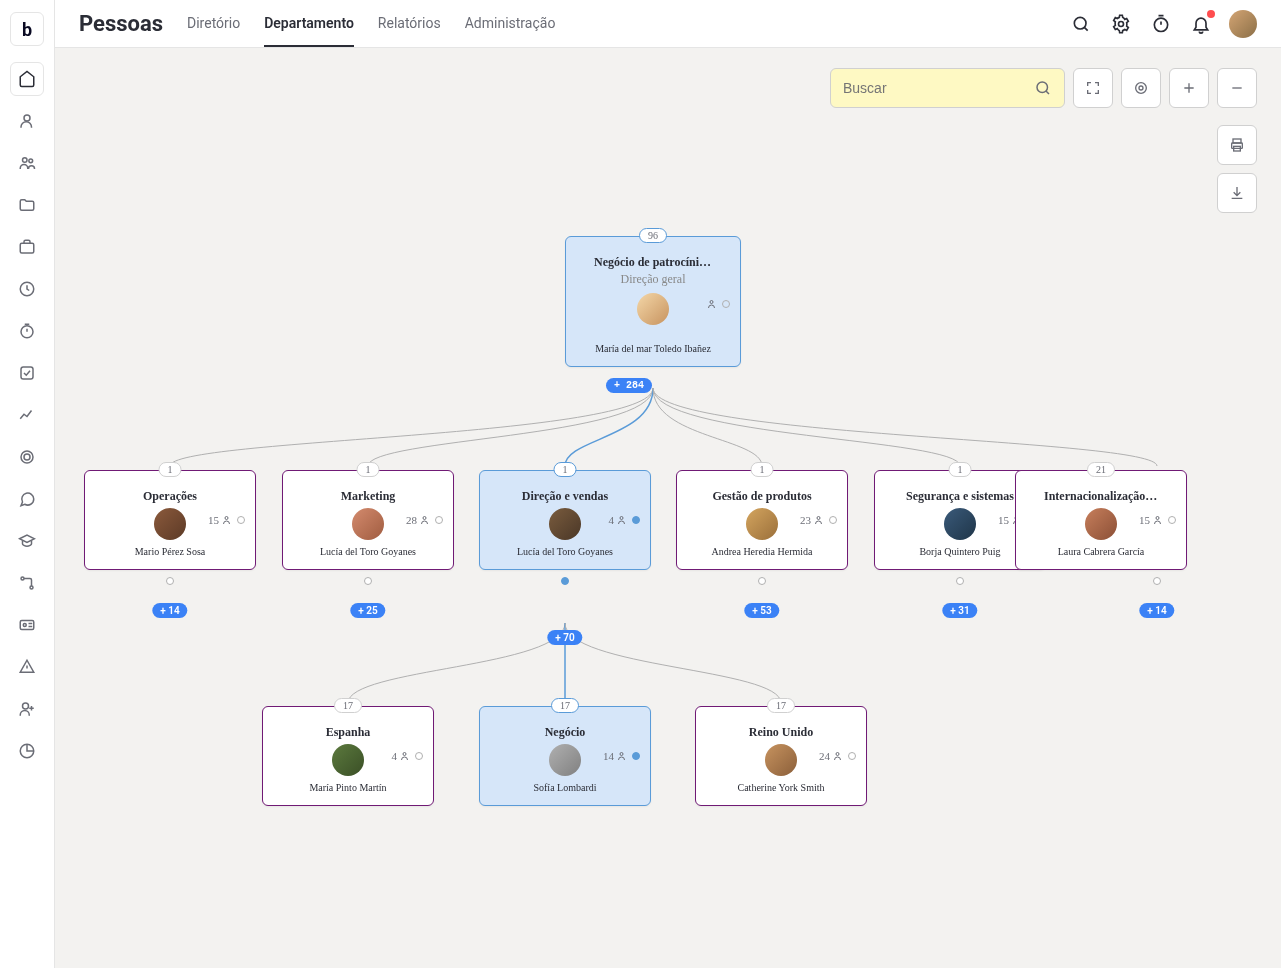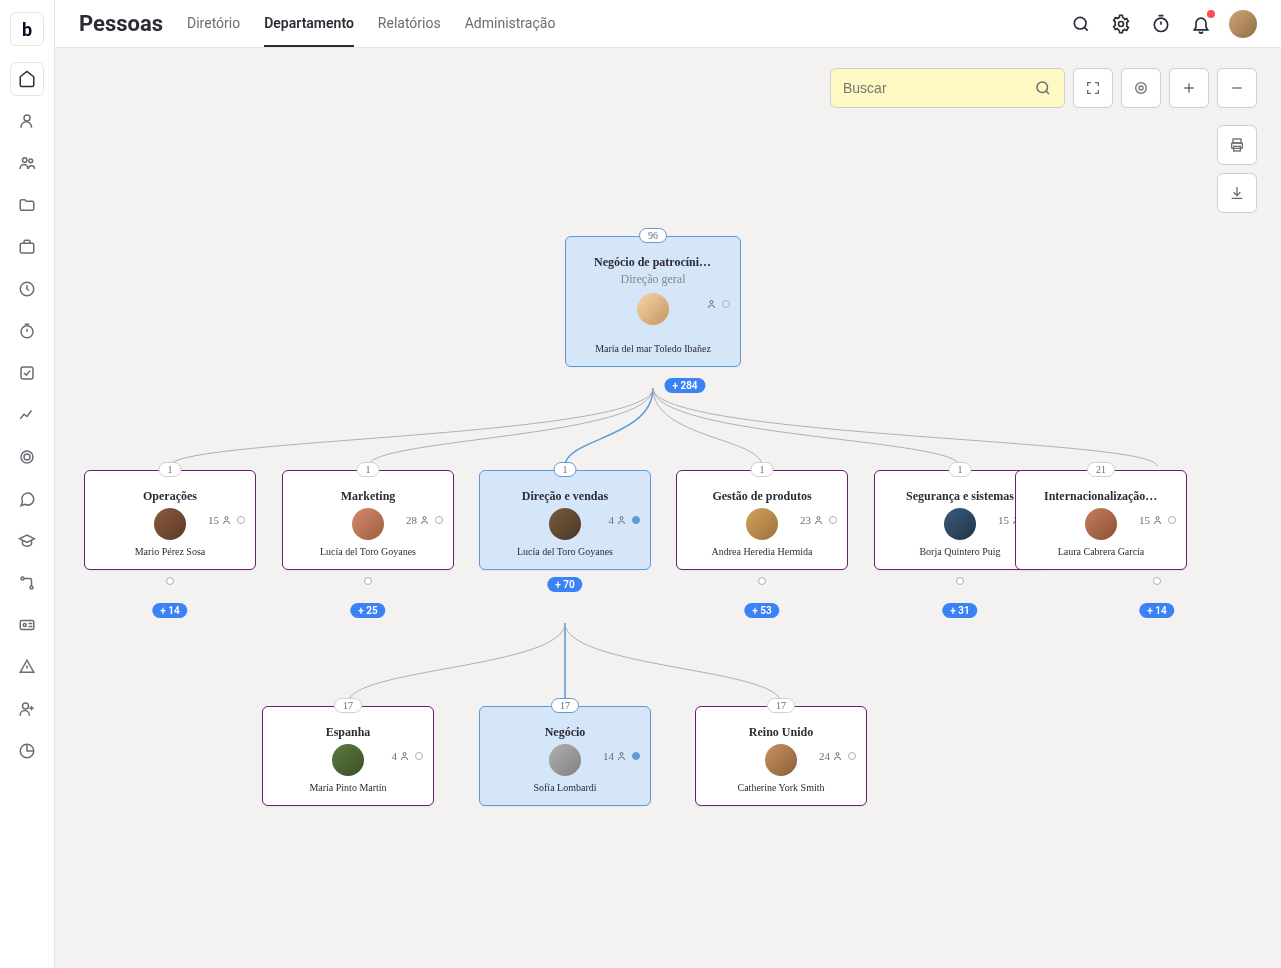--- a/index.html
+++ b/index.html
@@ -274,21 +274,21 @@
         <div style="height:12px"></div>
         <div class="node-name">María del mar Toledo Ibañez</div>
         <div class="node-count" style="top:52%">
             <svg width="12" height="12" viewBox="0 0 24 24" fill="none" stroke="currentColor" stroke-width="2">
               <circle cx="9" cy="8" r="3"></circle>
               <path d="M3 20a6 6 0 0112 0"></path>
             </svg> 
             <span class="node-count-dot"></span>
           </div>
       </div>
-      <div class="expand-pill" style="left:630px; top:270px;">+ 284</div>
+      <div class="expand-pill" style="left:574px; top:270px;font-family:Liberation Mono, monospace;">+ 284</div>
 
       <div class="node lvl" style="left:29px; top:362px;">
         <div class="badge-top">1</div>
         <div class="node-title">Operações</div>
         <div class="node-avatar av2"></div>
         <div class="node-count">
             <span>15</span> 
             <svg width="12" height="12" viewBox="0 0 24 24" fill="none" stroke="currentColor" stroke-width="2">
               <circle cx="9" cy="8" r="3"></circle>
               <path d="M3 20a6 6 0 0112 0"></path>
@@ -325,21 +325,21 @@
             <span>4</span> 
             <svg width="12" height="12" viewBox="0 0 24 24" fill="none" stroke="currentColor" stroke-width="2">
               <circle cx="9" cy="8" r="3"></circle>
               <path d="M3 20a6 6 0 0112 0"></path>
             </svg> 
             <span class="node-count-dot"></span>
           </div>
         <div class="node-name">Lucía del Toro Goyanes</div>
       </div>
       <div class="conn-dot sel" style="left:510px; top:473px;"></div>
-      <div class="expand-pill" style="left:510px; top:469px;">+ 70</div>
+      <div class="expand-pill" style="left:510px; top:522px;">+ 70</div>
 
       <div class="node lvl" style="left:621px; top:362px;">
         <div class="badge-top">1</div>
         <div class="node-title">Gestão de produtos</div>
         <div class="node-avatar av5"></div>
         <div class="node-count">
             <span>23</span> 
             <svg width="12" height="12" viewBox="0 0 24 24" fill="none" stroke="currentColor" stroke-width="2">
               <circle cx="9" cy="8" r="3"></circle>
               <path d="M3 20a6 6 0 0112 0"></path>

